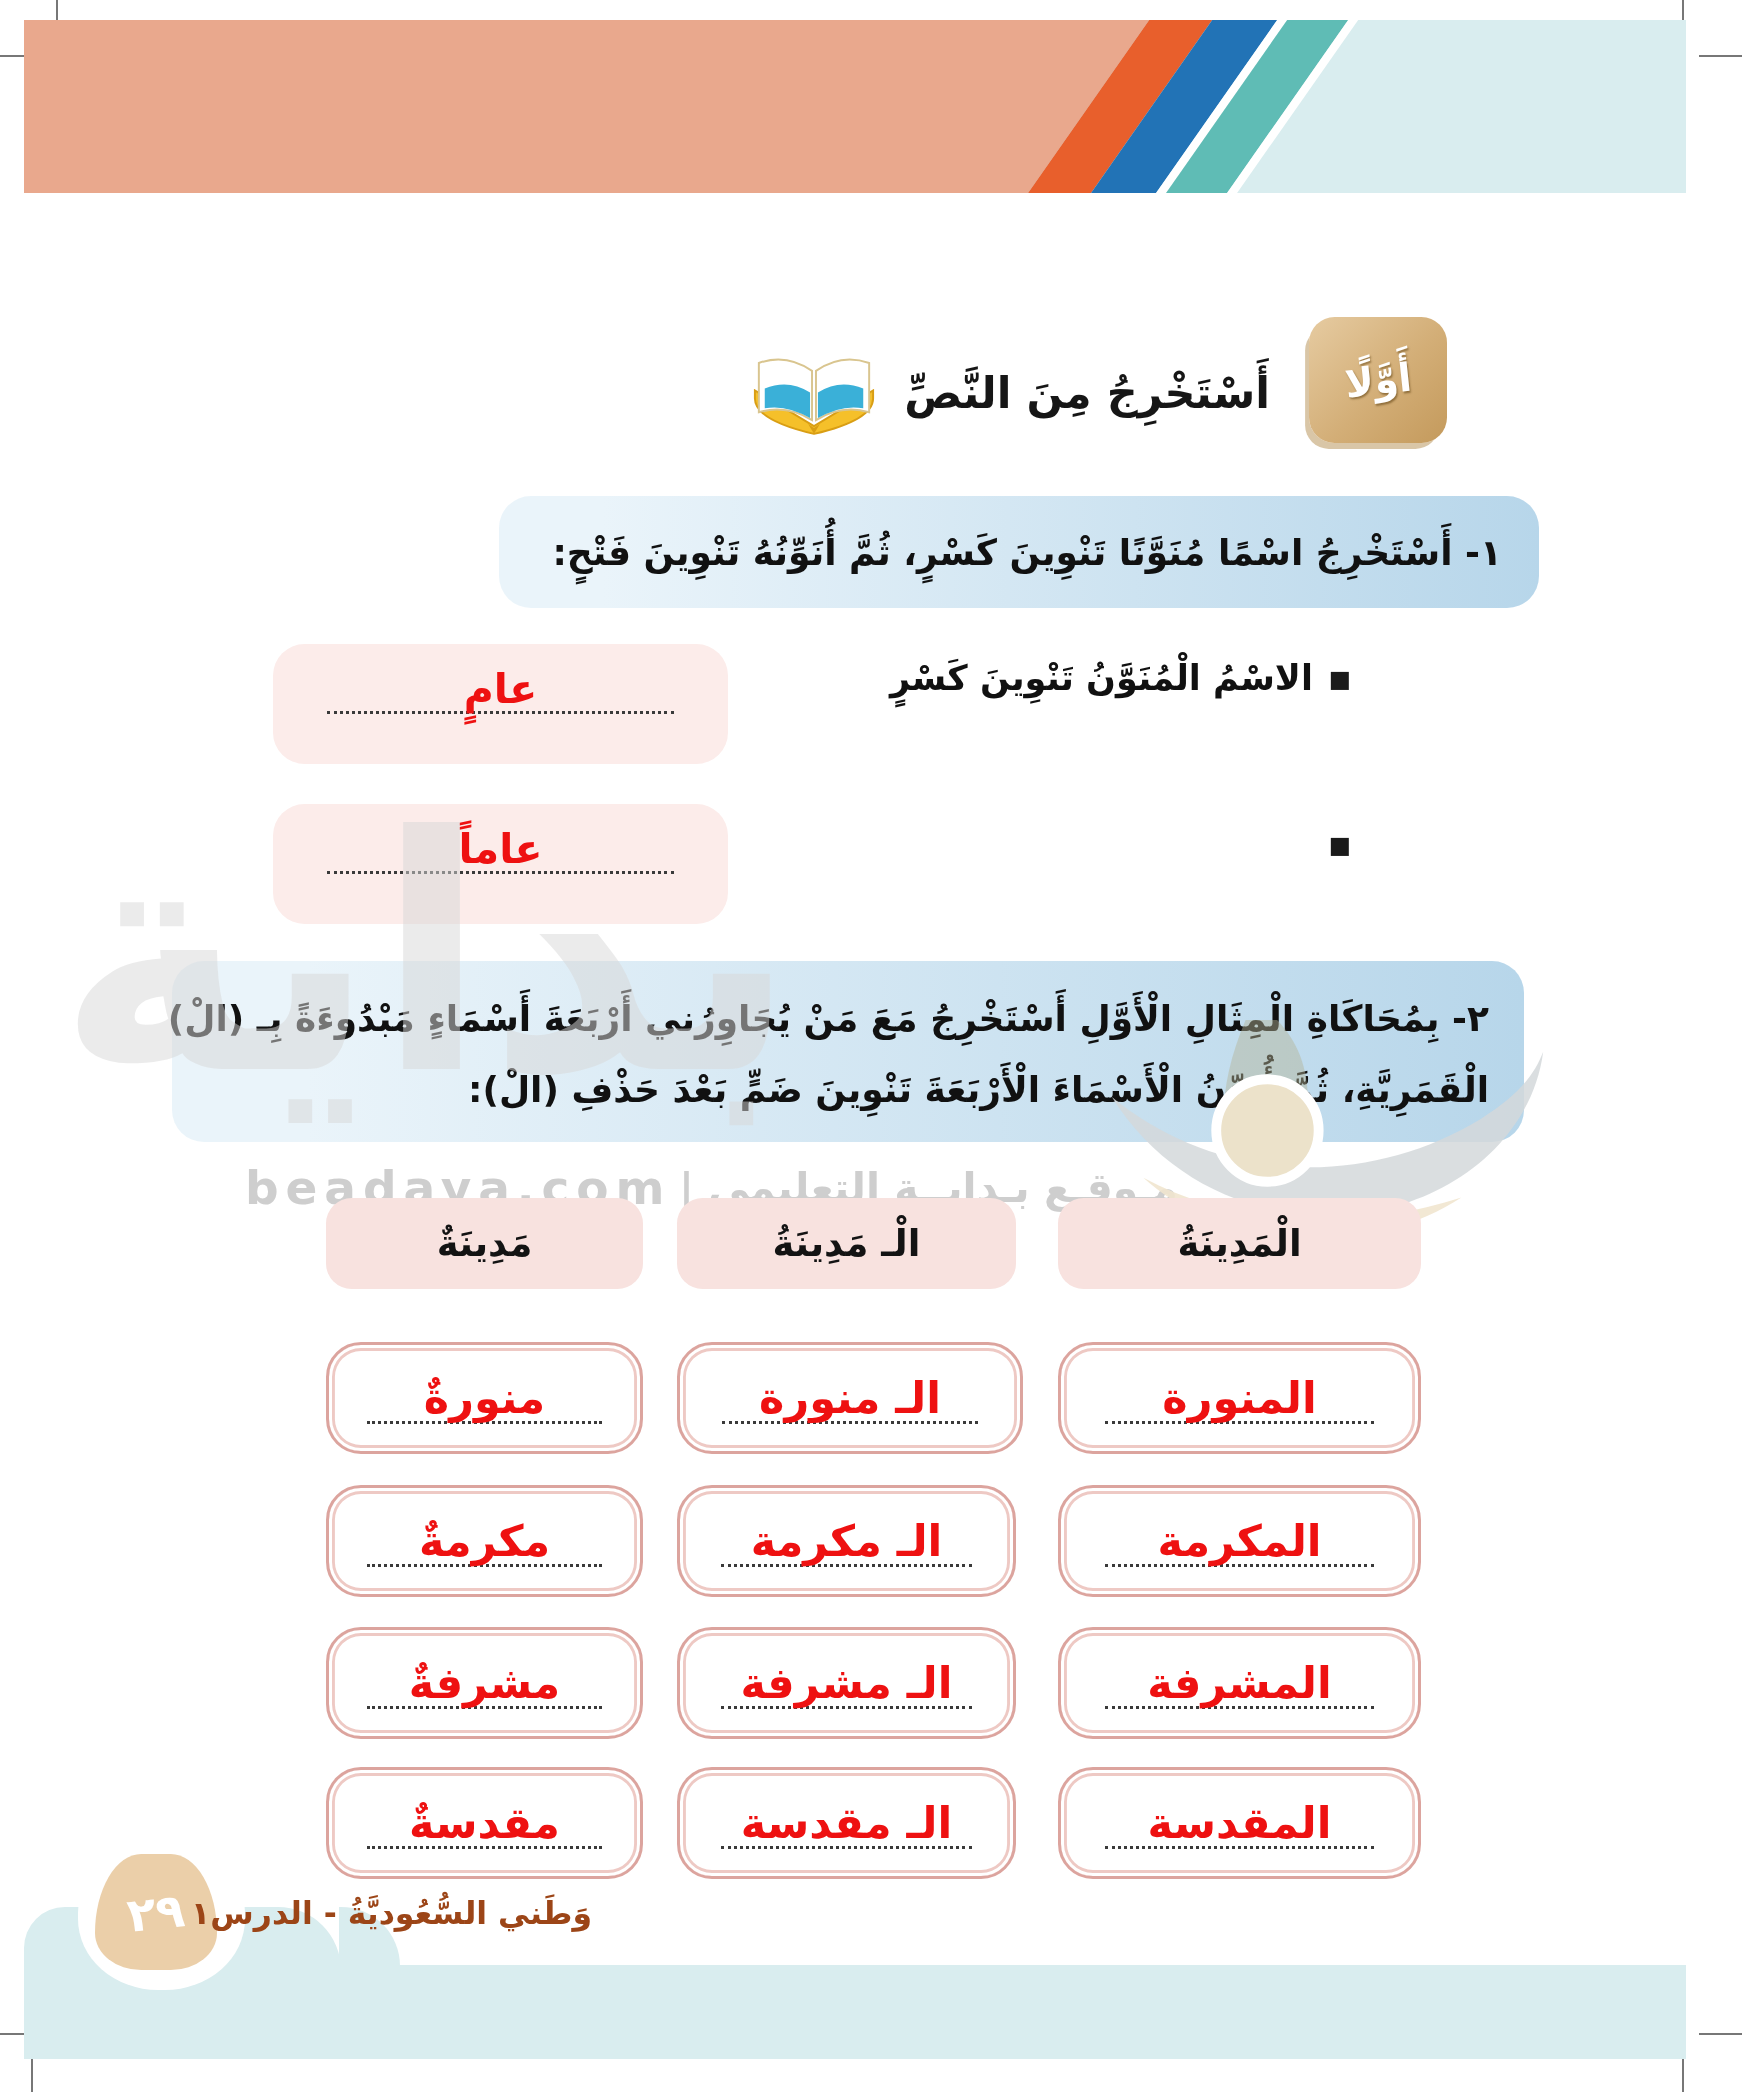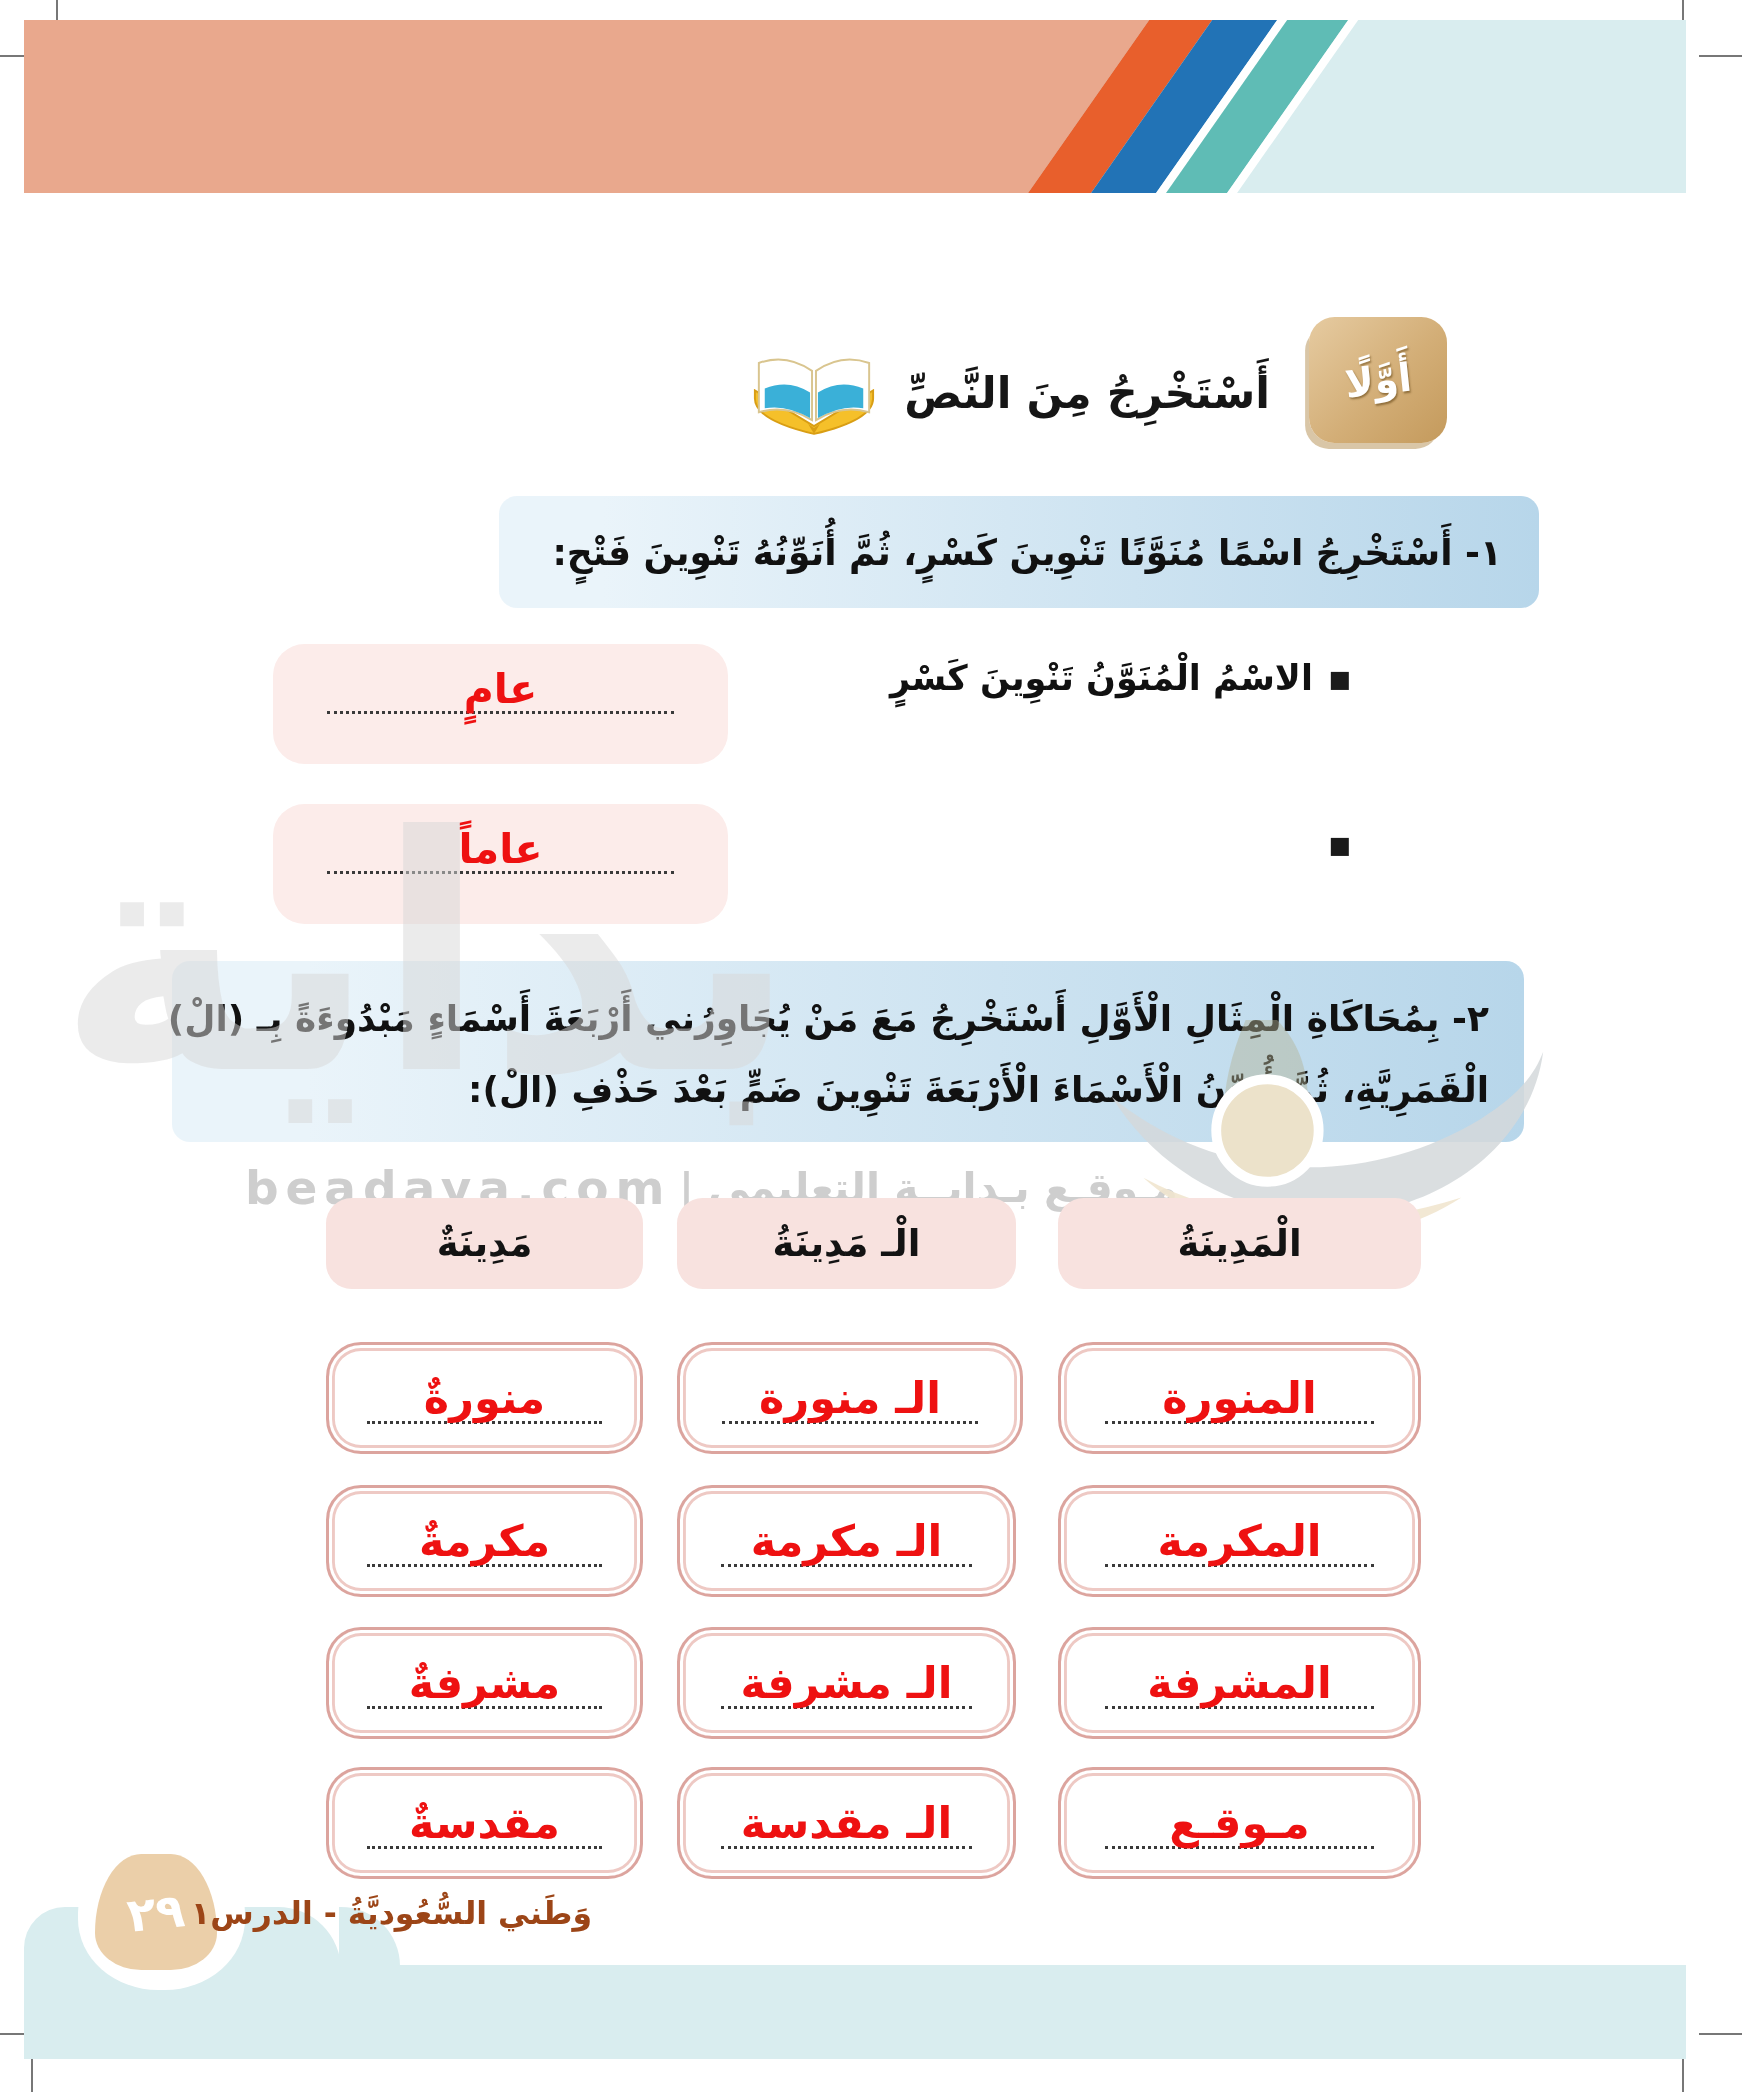--- a/index.html
+++ b/index.html
@@ -36,21 +36,21 @@
   .badge span{
     color:#fff;font-size:39px;font-weight:bold;transform:rotate(-6deg);
     text-shadow:1px 2px 2px rgba(110,80,30,.65);
   }
   .section-head{position:absolute;top:347px;right:473px;display:flex;align-items:center;gap:25.6px;}
   .section-title{font-size:43px;font-weight:bold;color:#161616;white-space:nowrap;}
   .book-icon{width:130px;height:91px;flex:0 0 auto;}
 
   
   .qbox{
-    position:absolute;border-radius:18px;
+    position:absolute;border-radius:32px;
     background:linear-gradient(to left,#b7d6ea 0%,#eaf4fa 90%);
     color:#111;font-weight:bold;font-size:36px;
   }
   .qbox.q1{left:500px;top:496px;width:1040px;height:112px;display:flex;align-items:center;padding:0 37px 0 19.7px;box-sizing:border-box;}
   .qbox.q2{left:173px;top:961px;width:1352px;height:181px;padding:21.7px 35px 0 19.7px;box-sizing:border-box;line-height:71px;}
   .qbox .qline{white-space:nowrap;}
 
   
   .bullet-row{position:absolute;display:flex;align-items:flex-start;gap:15.8px;font-size:35px;font-weight:bold;color:#111;}
   .bullet-row .sq{font-size:23.6px;line-height:43px;color:#1a1a1a;}
@@ -209,21 +209,21 @@
     <div class="ans-line">المشرفة</div>
   </div>
   <div class="cell" style="left:678px;top:1627px;width:339px;">
     <div class="ans-line">الـ مشرفة</div>
   </div>
   <div class="cell" style="left:327px;top:1627px;width:317px;">
     <div class="ans-line">مشرفةٌ</div>
   </div>
 
   <div class="cell" style="left:1059px;top:1767px;width:363px;">
-    <div class="ans-line">مـوقـع</div>
+    <div class="ans-line">المقدسة</div>
   </div>
   <div class="cell" style="left:678px;top:1767px;width:339px;">
     <div class="ans-line">الـ مقدسة</div>
   </div>
   <div class="cell" style="left:327px;top:1767px;width:317px;">
     <div class="ans-line">مقدسةٌ</div>
   </div>
 
   <div class="f-low"></div>
   <div class="f-high"></div>

